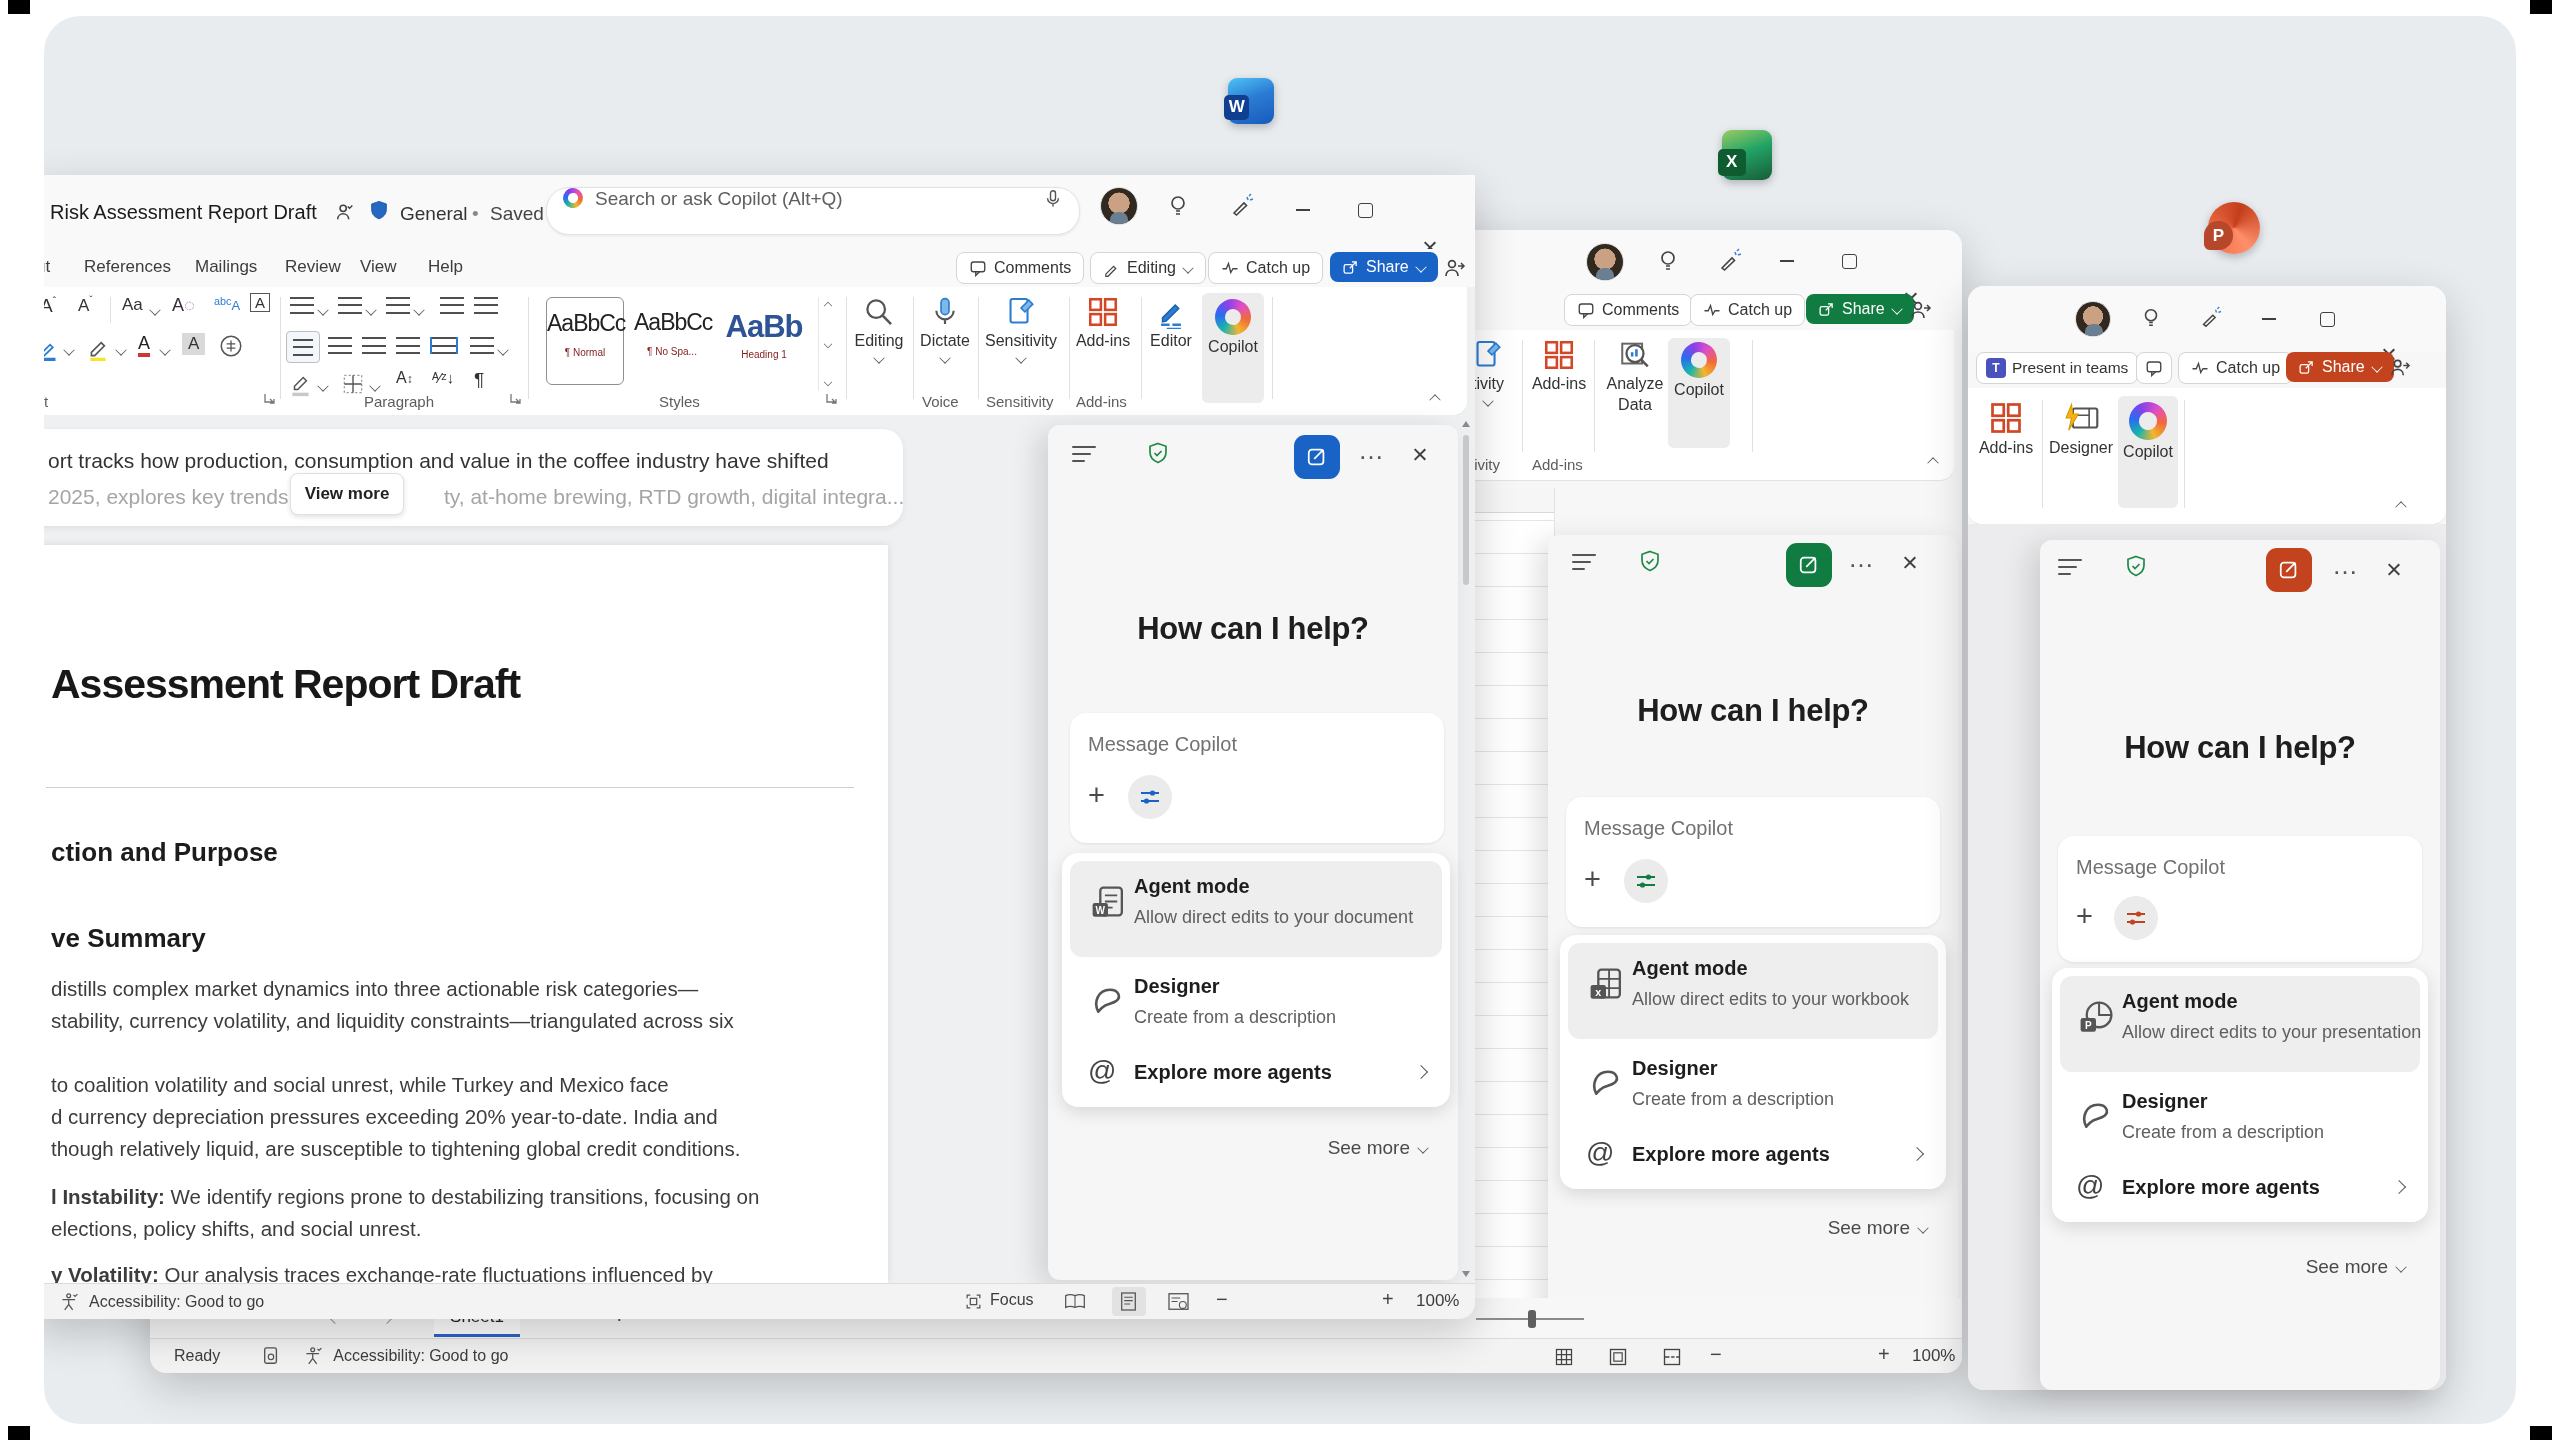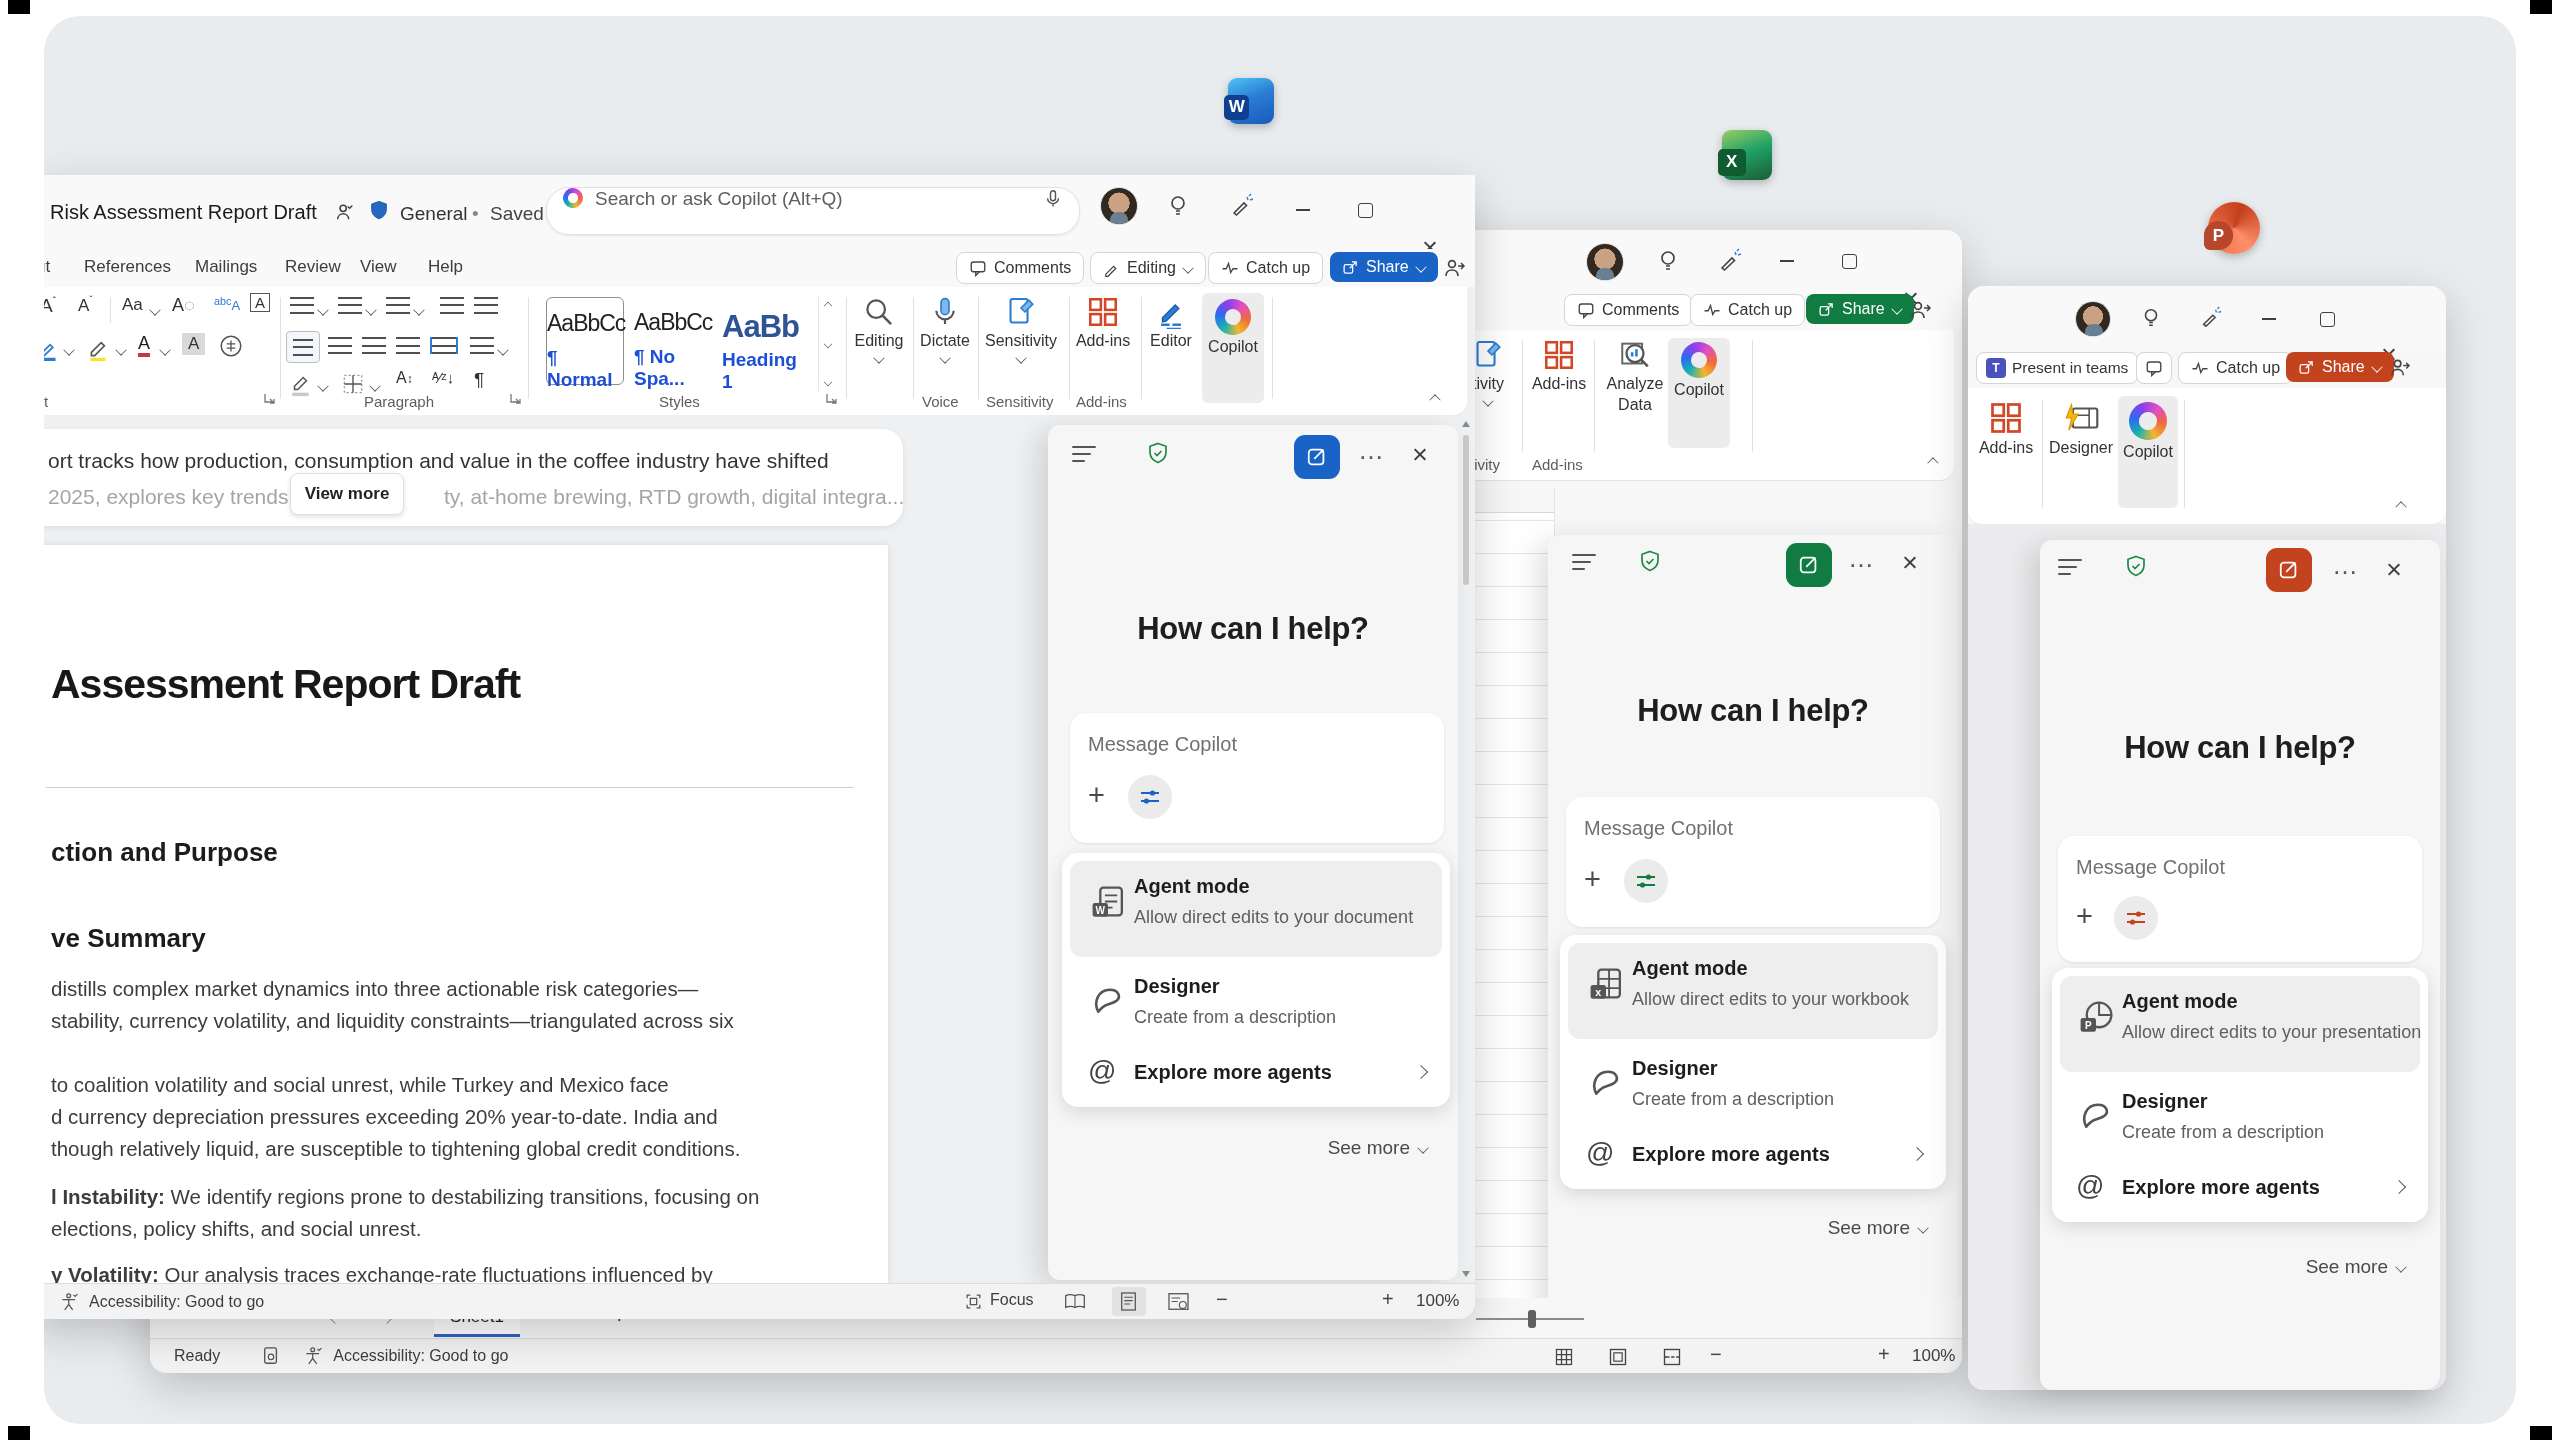--- a/index.html
+++ b/index.html
@@ -57,23 +57,23 @@
   
   .sbar{position:absolute;left:0;right:0;background:#f3f3f3;border-top:1px solid #dcdcdc;
         display:flex;align-items:center;font-size:16px;color:#3d3d3d;}
   
   .tile{position:absolute;border-radius:9px;box-shadow:0 3px 8px rgba(0,0,0,.25);}
   .tile .badge{position:absolute;left:-4px;bottom:4px;width:55%;height:55%;border-radius:5px;display:flex;align-items:center;justify-content:center;
                color:#fff;font-weight:700;font-size:17px;}
   .slider{position:relative;height:2px;background:#8a8a8a;}
   .thumb{position:absolute;top:-8px;width:8px;height:18px;background:#5f5f5f;border-radius:3px;}
   .mathsym{font-size:20px;color:#444;}
-  .stylecard{position:absolute;top:10px;height:86px;width:76px;border-radius:6px;text-align:left;color:#222;}
+  .stylecard{position:absolute;top:10px;height:86px;width:76px;border-radius:6px;text-align:center;color:#222;}
   .stylecard .samp{display:block;margin-top:12px;font-size:23px;letter-spacing:-1px;}
-  .stylecard .nm{display:block;margin-top:10px;font-size:19px;color:#1d4ed8;font-weight:bold;}
+  .stylecard .nm{display:block;margin-top:10px;font-size:10px;color:#7f1d1d;}
   .bars{display:inline-block;width:24px;height:17px;background:repeating-linear-gradient(to bottom,#4f4f4f 0 2px,transparent 2px 7.5px);}
   .menuitem{font-size:17px;color:#3d3d3d;}
 </style>
 </head>
 <body>
 
 <div class="corner" style="left:8px;top:0;"></div>
 <div class="corner" style="right:8px;top:0;"></div>
 <div class="corner" style="left:8px;bottom:0;"></div>
 <div class="corner" style="right:8px;bottom:0;"></div>

